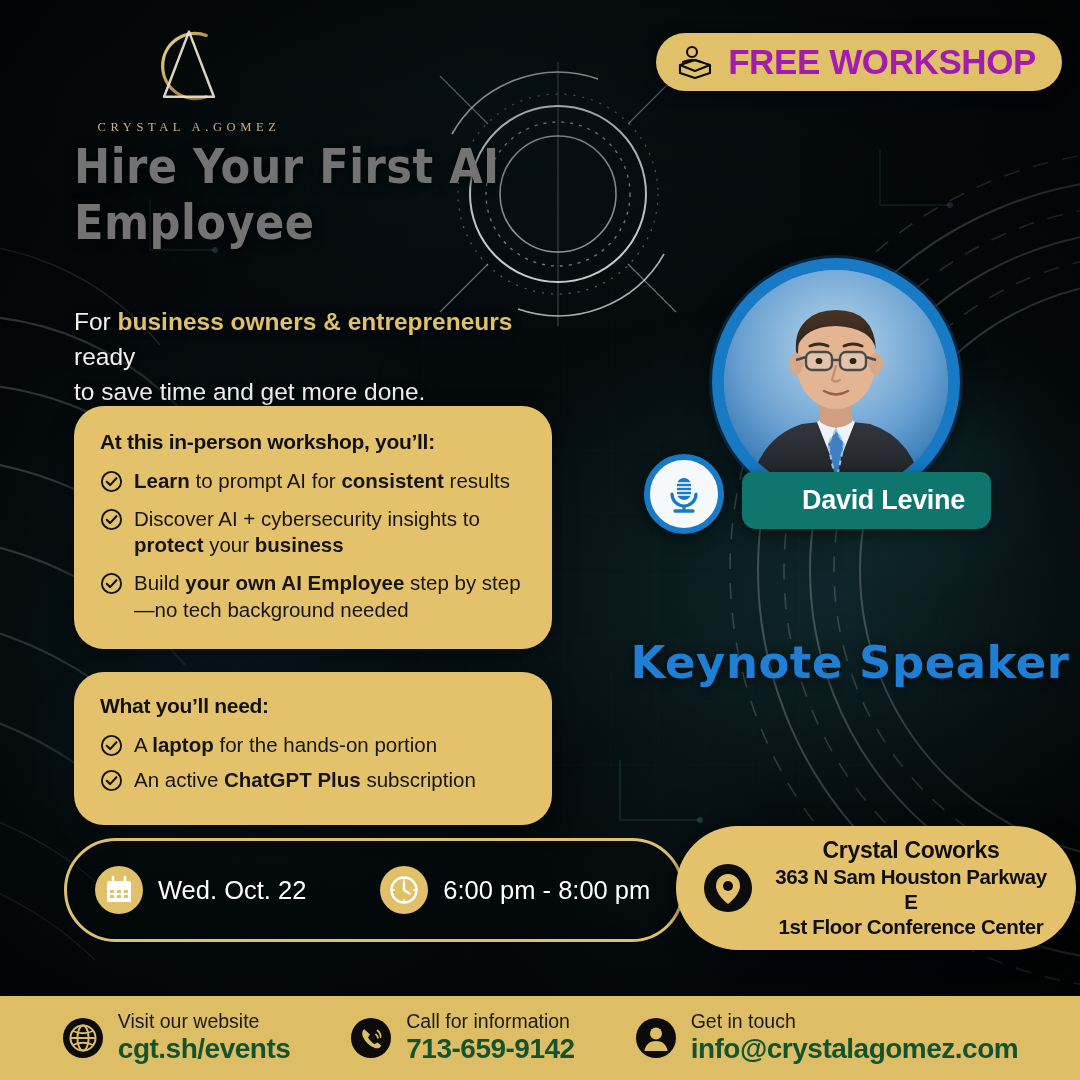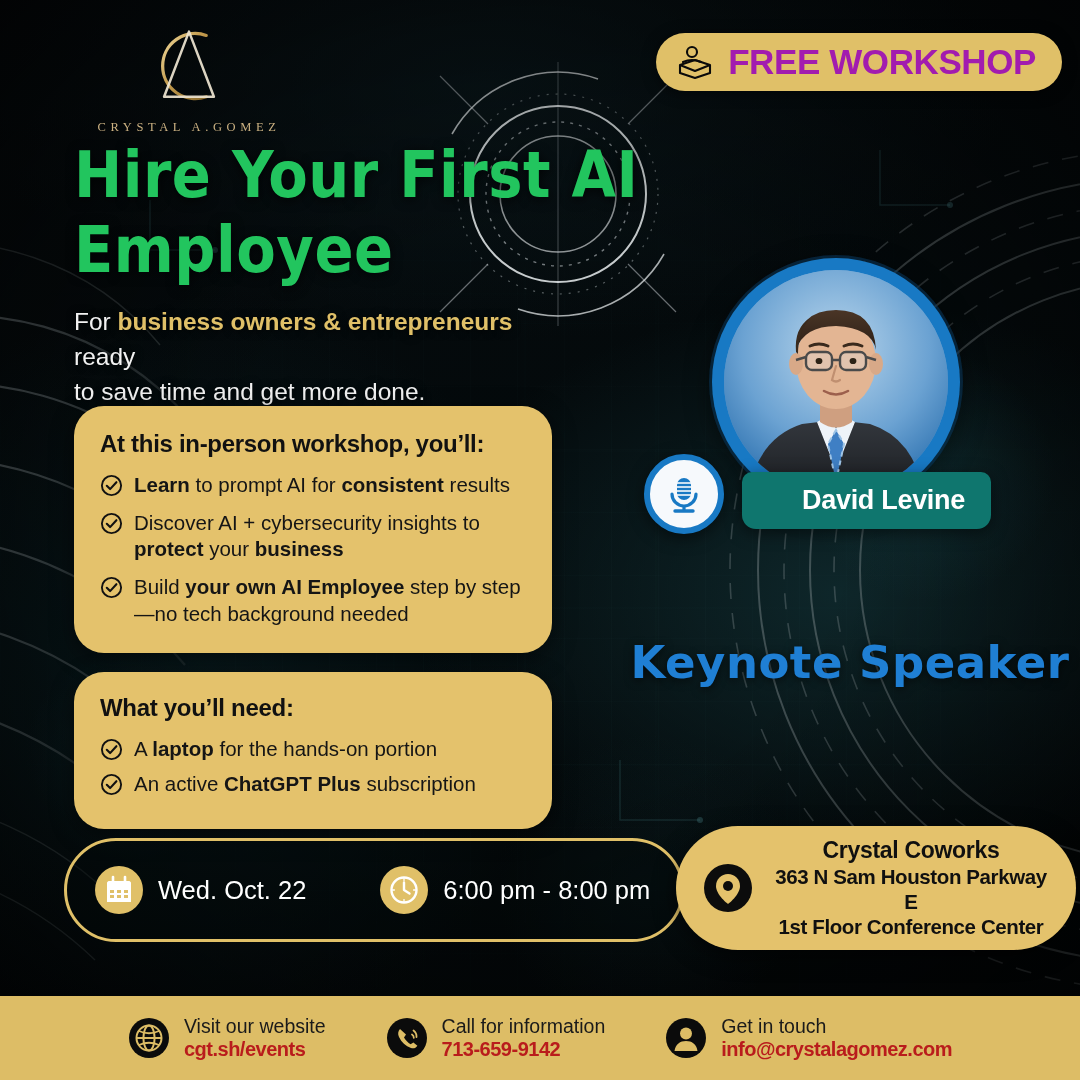--- a/index.html
+++ b/index.html
@@ -63,22 +63,22 @@
   }
   .badge-free .lbl{
     font-size:35px; font-weight:800; color:#a21caf; letter-spacing:-.4px;
     white-space:nowrap;
   }
 
   
   .headline{
     position:absolute; left:74px; top:138px; width:600px;
     font-family:"DejaVu Sans", sans-serif;
-    font-weight:700; font-size:64px; line-height:1.17;
-    color:#22c55e; letter-spacing:.5px;
+    font-weight:700; font-size:48px; line-height:1.17;
+    color:#737373; letter-spacing:.5px;
     text-shadow:0 2px 12px rgba(0,0,0,.75);
     font-stretch:condensed;
   }
   .headline .l2{ display:block; }
 
   .subhead{
     position:absolute; left:74px; top:305px; width:500px;
     font-size:24.5px; line-height:1.42; color:#f2f2f2; font-weight:400;
     text-shadow:0 1px 8px rgba(0,0,0,.8);
   }
@@ -86,21 +86,21 @@
 
   
   .card{
     position:absolute;
     background:#e4c26c; border-radius:30px;
     box-shadow:0 6px 22px rgba(0,0,0,.5);
     color:#111;
   }
   #card-workshop{ left:74px; top:406px; width:478px; padding:24px 26px 26px 26px; }
   #card-need{ left:74px; top:672px; width:478px; padding:22px 26px 24px 26px; }
-  .card h3{ font-size:24px; font-weight:800; letter-spacing:-.3px; margin-bottom:14px; color:#111; }
+  .card h3{ font-size:21px; font-weight:800; letter-spacing:-.3px; margin-bottom:14px; color:#111; }
   .bullets{ list-style:none; }
   .bullets li{
     display:flex; gap:11px; align-items:flex-start;
     font-size:20.5px; line-height:1.3; margin-bottom:11px; color:#151515;
   }
   .bullets li:last-child{ margin-bottom:0; }
   .bullets .tick{ flex:0 0 auto; margin-top:2px; }
   .bullets b{ font-weight:800; }
   #card-need .bullets li{ margin-bottom:8px; }
 
@@ -174,21 +174,21 @@
   .venue-l1,.venue-l2{ font-size:20.5px; font-weight:800; letter-spacing:-.4px; line-height:1.22; }
 
   
   .footer{
     position:absolute; left:0; bottom:0; width:1080px; height:84px;
     background:#ddbd66; display:flex; align-items:center; justify-content:center; gap:60px;
   }
   .f-item{ display:flex; align-items:center; gap:14px; }
   .f-ico{ flex:0 0 auto; }
   .f-top{ font-size:19.5px; color:#1a1a1a; font-weight:400; line-height:1.16; }
-  .f-bot{ font-size:20px; color:#b91c1c; font-weight:800; letter-spacing:-.5px; line-height:1.16; }
+  .f-bot{ font-size:28px; color:#14532d; font-weight:800; letter-spacing:-.5px; line-height:1.16; }
 </style>
 </head>
 <body>
 
 <div class="canvas">
 
   <div class="bg-base"></div>
   <div class="bg-circuit"></div>
   <div class="bg-glow"></div>
 

